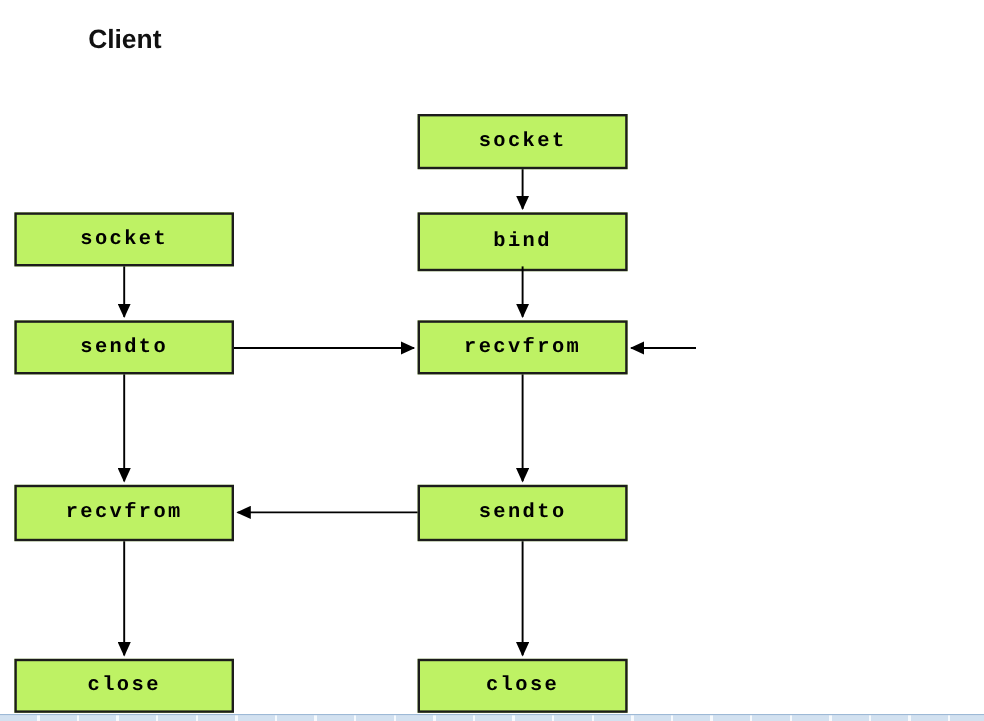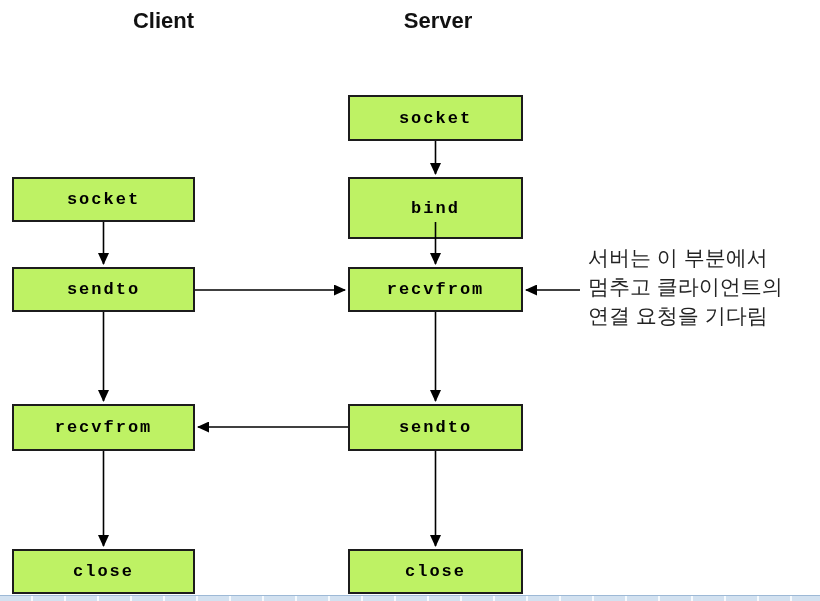--- a/index.html
+++ b/index.html
@@ -63,30 +63,29 @@
       #f6fafd 31px, #f6fafd 33px
     );
     box-sizing: border-box;
   }
 </style>
 </head>
 <body>
 
 <div id="canvas">
 
-  <div class="col-header" style="left:14px; top:8px;text-align:right;">Client</div>
-  <div class="col-header" style="left:348px; top:8px;">Server</div>
+  <div class="col-header" style="left:14px; top:20px;">Client</div>
 
   <div class="node" style="left:12px;  top:177px; width:183px; height:45px;">socket</div>
   <div class="node" style="left:12px;  top:267px; width:183px; height:45px;">sendto</div>
   <div class="node" style="left:12px;  top:404px; width:183px; height:47px;">recvfrom</div>
   <div class="node" style="left:12px;  top:549px; width:183px; height:45px;">close</div>
 
   <div class="node" style="left:348px; top:95px;  width:175px; height:46px;">socket</div>
-  <div class="node" style="left:348px; top:177px; width:175px; height:62px;">bind</div>
+  <div class="node" style="left:348px; top:177px; width:175px; height:49px;">bind</div>
   <div class="node" style="left:348px; top:267px; width:175px; height:45px;">recvfrom</div>
   <div class="node" style="left:348px; top:404px; width:175px; height:47px;">sendto</div>
   <div class="node" style="left:348px; top:549px; width:175px; height:45px;">close</div>
 
   <svg id="arrow-layer" viewBox="0 0 820 601" xmlns="http://www.w3.org/2000/svg">
     <defs>
       <marker id="arrowhead" markerUnits="userSpaceOnUse" markerWidth="13" markerHeight="11" refX="11" refY="5.5" orient="auto">
         <path d="M0,0 L12,5.5 L0,11 Z" fill="#000000"></path>
       </marker>
     </defs>
@@ -99,21 +98,16 @@
     <line x1="435.5" y1="222" x2="435.5" y2="264" stroke="#000" stroke-width="1.6" marker-end="url(#arrowhead)"></line>
     <line x1="435.5" y1="312" x2="435.5" y2="401" stroke="#000" stroke-width="1.6" marker-end="url(#arrowhead)"></line>
     <line x1="435.5" y1="451" x2="435.5" y2="546" stroke="#000" stroke-width="1.6" marker-end="url(#arrowhead)"></line>
 
     <line x1="195" y1="290" x2="345" y2="290" stroke="#000" stroke-width="1.6" marker-end="url(#arrowhead)"></line>
     <line x1="348" y1="427" x2="198" y2="427" stroke="#000" stroke-width="1.6" marker-end="url(#arrowhead)"></line>
 
     <line x1="580" y1="290" x2="526" y2="290" stroke="#000" stroke-width="1.6" marker-end="url(#arrowhead)"></line>
   </svg>
 
-  <div id="annotation">
-    <div>서버는 이 부분에서</div>
-    <div>멈추고 클라이언트의</div>
-    <div>연결 요청을 기다림</div>
-  </div>
 
   <div id="bottom-strip"></div>
 
 </div>
 
 </body></html>

